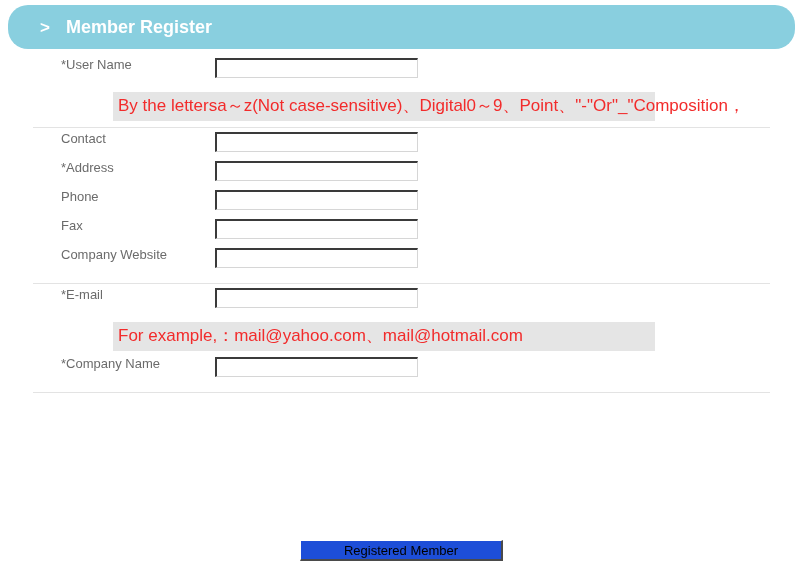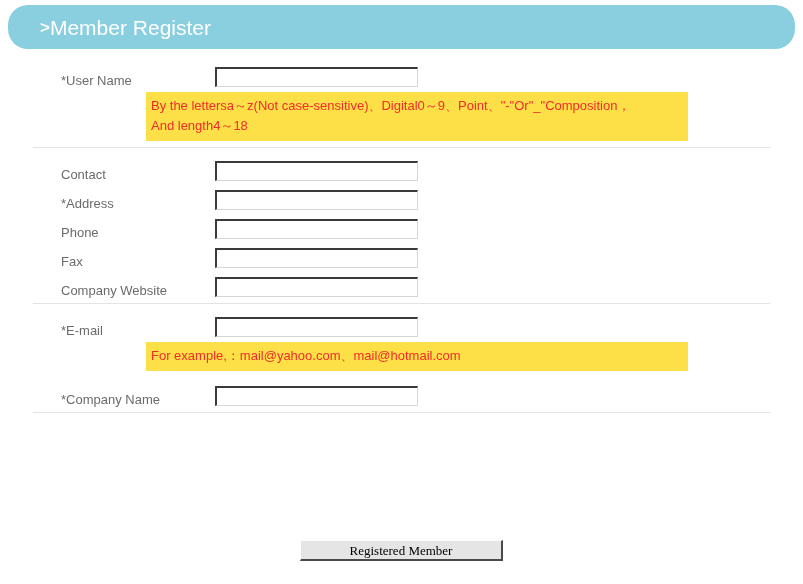--- a/index.html
+++ b/index.html
@@ -31,42 +31,43 @@
   .header-arrow {
     color: #ffffff;
     font-size: 17px;
     font-weight: bold;
     margin-left: 32px;
     line-height: 1;
     letter-spacing: 0;
   }
   .header-title {
     color: #ffffff;
-    font-size: 21px;
-    font-weight: normal;
+    font-size: 18px;
+    font-weight: bold;
+    margin-left: 16px;
     line-height: 1;
   }
 
   
   .form-body {
     position: absolute;
     left: 0;
     top: 54px;
     width: 803px;
   }
 
   .field-group {
     border-bottom: 1px solid #e3e3e3;
     padding: 0;
     margin: 0 33px;
   }
 
   .field-row {
     display: flex;
-    align-items: flex-end;
+    align-items: flex-start;
     height: 29px;
     margin: 0;
   }
   .field-row.first { margin-top: 4px; }
 
   .field-label {
     width: 182px;
     padding-left: 28px;
     font-size: 13px;
     color: #6b6b6b;
@@ -84,51 +85,51 @@
     border-bottom: 1px solid #d6d6d6;
     font-family: "Liberation Sans", sans-serif;
     font-size: 12px;
     color: #222222;
     padding: 0 3px;
     outline: none;
   }
 
   
   .hint-band {
-    margin-left: 113px;
+    margin-left: 80px;
     width: 542px;
-    background: #fde047;
+    background: #e5e5e5;
     color: #f22b2b;
-    font-size: 13px;
+    font-size: 17px;
     line-height: 20px;
     padding: 4px 0 5px 5px;
   }
   .hint-band .hint-line { display: block; white-space: nowrap; }
 
   .hint-spacer-top { height: 5px; }
   .hint-spacer-bot { height: 6px; }
 
   
   .submit-row {
     position: absolute;
     left: 0;
     top: 540px;
     width: 803px;
     display: flex;
     justify-content: center;
   }
   .submit-button {
     width: 203px;
     height: 21px;
-    background: #e5e5e5;
+    background: #1d4ed8;
     border-top: 1px solid #ffffff;
     border-left: 1px solid #ffffff;
     border-right: 2px solid #4a4a4a;
     border-bottom: 2px solid #4a4a4a;
-    font-family: Liberation Serif, serif;
+    font-family: Liberation Sans, sans-serif;
     font-size: 13px;
     color: #000000;
     cursor: pointer;
     padding: 0;
     line-height: 1;
   }
 </style>
 </head>
 <body>
 
@@ -140,21 +141,20 @@
 <div class="form-body">
 
   <div class="field-group">
     <div class="field-row first">
       <span class="field-label">*User Name</span>
       <input class="field-input" type="text" value="" style="">
     </div>
     <div class="hint-spacer-top"></div>
     <div class="hint-band">
       <span class="hint-line">By the lettersa～z(Not case-sensitive)、Digital0～9、Point、"-"Or"_"Composition，</span>
-      <span class="hint-line">And length4～18</span>
     </div>
     <div class="hint-spacer-bot"></div>
   </div>
 
 
   <div class="field-group">
     <div class="field-row first">
       <span class="field-label">Contact</span>
       <input class="field-input" type="text" value="" style="">
     </div>

